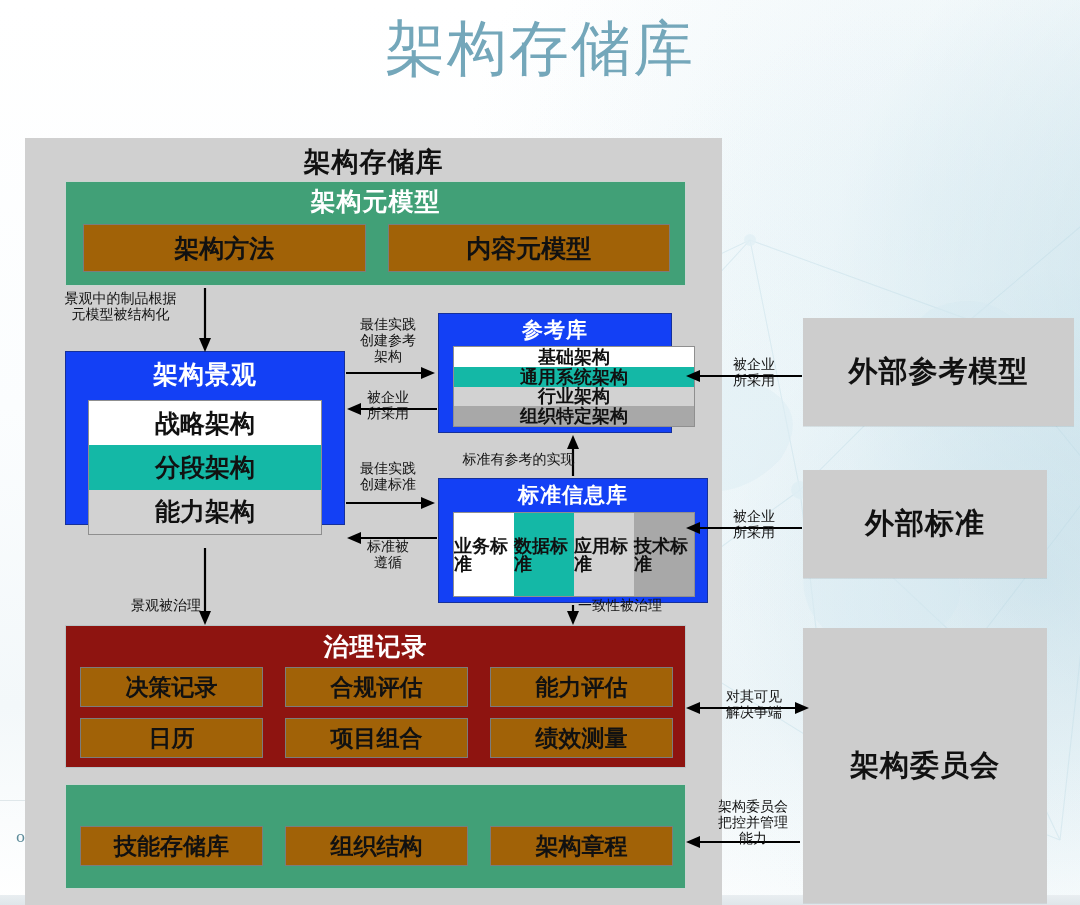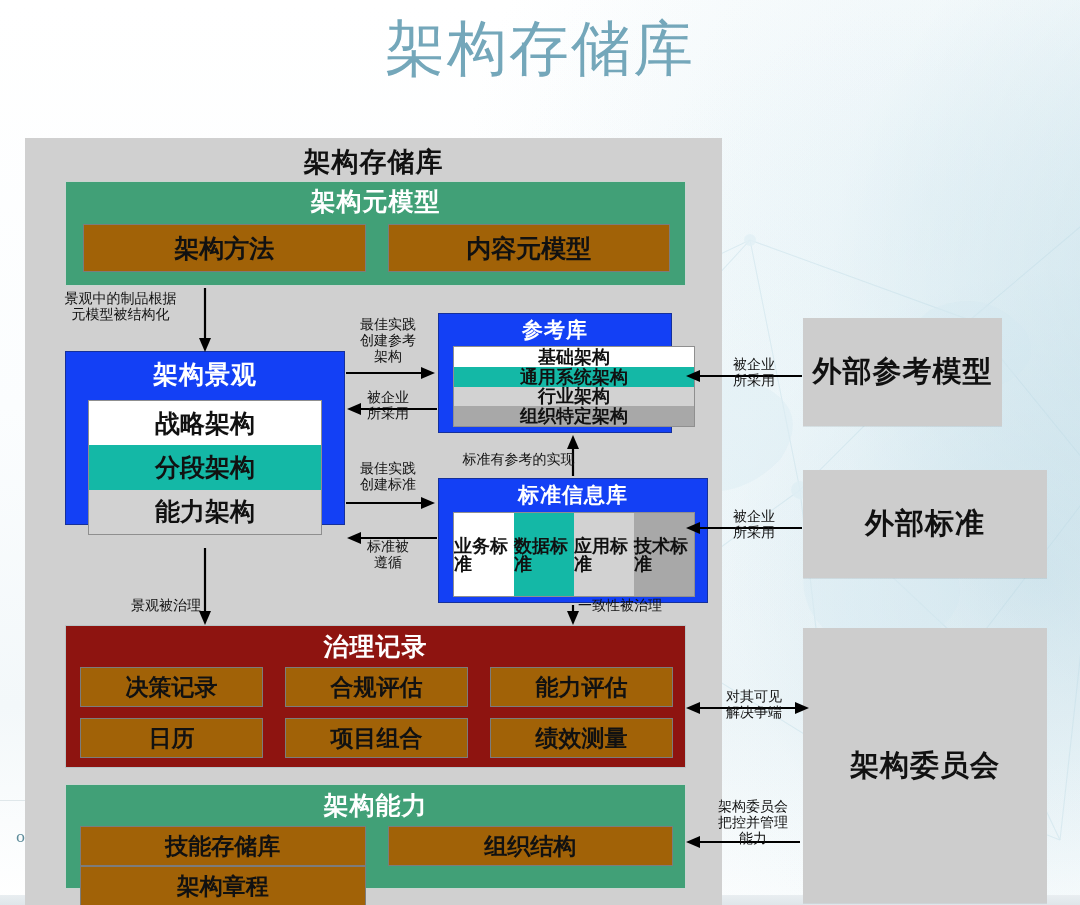--- a/index.html
+++ b/index.html
@@ -154,33 +154,33 @@
   .chip-grid .white-chip{ height:38px; font-size:23px; }
 
   
   #arch-cap{
     left:40px; top:646px; width:621px; height:105px;
     background:#41a077; border:1px solid #c9d4d0;
   }
   #arch-cap .box-head{ color:#ffffff; font-size:25px; padding-top:4px; }
   #cap-chip-row{
     position:absolute; left:14px; top:41px; width:593px;
-    display:grid; grid-template-columns:repeat(2,1fr);
+    display:grid; grid-template-columns:repeat(3,1fr);
     column-gap:22px;
   }
   #cap-chip-row .white-chip{ height:38px; font-size:23px; }
 
   
   .ext-box{
     position:absolute; background:#cdcdcd;
     display:flex; align-items:center; justify-content:center;
     font-size:29px; font-weight:bold; color:#111; letter-spacing:1px;
     box-shadow:0 1px 0 rgba(0,0,0,.08);
   }
-  #ext-ref-model{ left:803px; top:318px; width:199px; height:108px; }
+  #ext-ref-model{ left:803px; top:318px; width:271px; height:108px; }
   #ext-standards{ left:803px; top:470px; width:244px; height:108px; }
   #arch-committee{ left:803px; top:628px; width:244px; height:275px; }
 
   
   .arrow-svg{ position:absolute; overflow:visible; pointer-events:none; }
   .ln{ stroke:#000; stroke-width:2.2; fill:none; }
   .hd{ fill:#000; }
 
   .alabel{
     position:absolute; font-size:14px; color:#111; line-height:16px;
@@ -273,21 +273,20 @@
       <div class="white-chip">决策记录</div>
       <div class="white-chip">合规评估</div>
       <div class="white-chip">能力评估</div>
       <div class="white-chip">日历</div>
       <div class="white-chip">项目组合</div>
       <div class="white-chip">绩效测量</div>
     </div>
   </div>
 
   <div class="box" id="arch-cap">
-    <div class="box-head">架构能力</div>
     <div id="cap-chip-row">
       <div class="white-chip">技能存储库</div>
       <div class="white-chip">组织结构</div>
       <div class="white-chip">架构章程</div>
     </div>
   </div>
 
   <svg class="arrow-svg" style="left:0;top:0;width:697px;height:767px">
 
     <path class="ln" d="M180 150 L180 206"></path>

